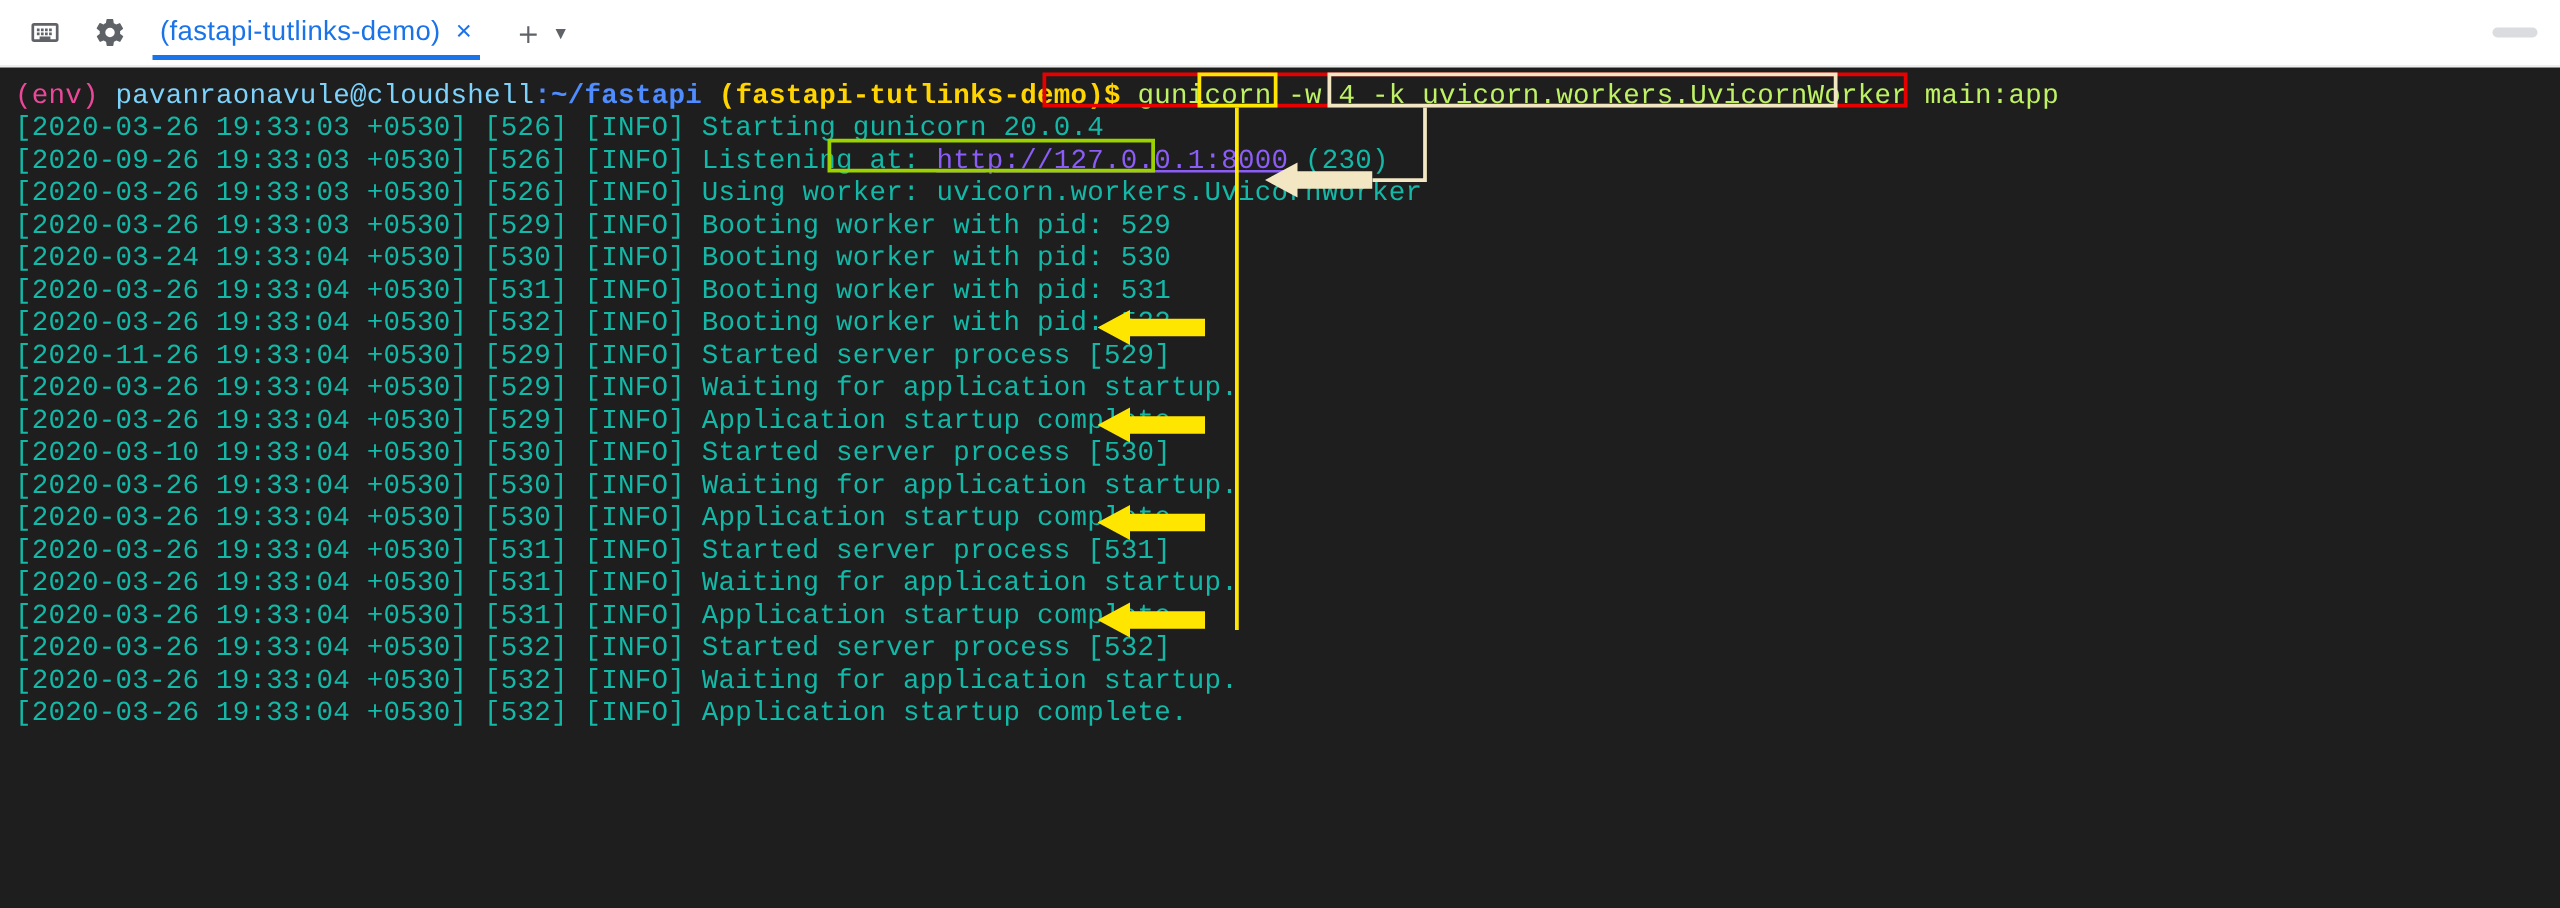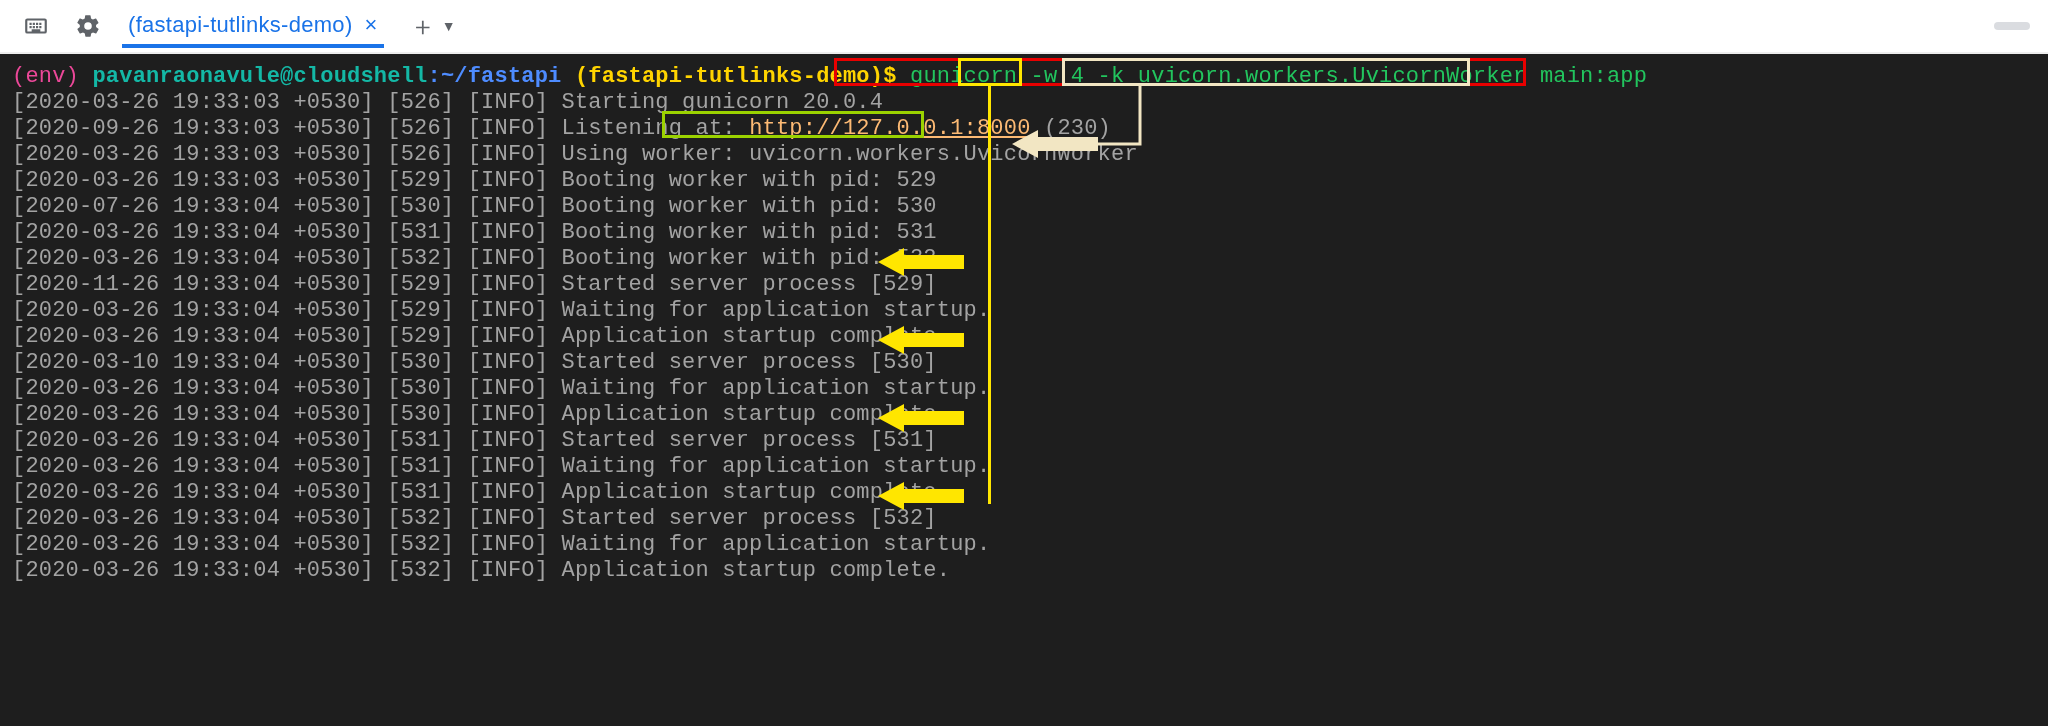--- a/index.html
+++ b/index.html
@@ -19,27 +19,27 @@
   .caret { font-size:14px; color:#5f6368; }
   .drag-handle { margin-left:auto; width:36px; height:8px; background:#dadce0; border-radius:4px; }
 
   .terminal {
     position:relative; background:#1e1e1e; color:#eaeaea;
     font-family:"Courier New",monospace; font-size:22px; line-height:26px;
     padding:10px 12px 20px; width:100%; height:672px; white-space:pre;
     letter-spacing:0.2px;
   }
   .prompt-env   { color:#ec4899; }
-  .prompt-user  { color:#14b8a6; font-weight:bold; }
+  .prompt-user  { color:#7dd3fc; font-weight:normal; }
   .prompt-path  { color:#4e8cff; font-weight:bold; }
   .prompt-proj  { color:#ffd400; font-weight:bold; }
   .prompt-doll  { color:#ffd400; font-weight:bold; }
-  .cmd          { color:#22c55e; }
-  .url          { text-decoration:underline; color:#fdba74; }
-  .logline      { color:#a3a3a3; }
+  .cmd          { color:#bef264; }
+  .url          { text-decoration:underline; color:#8b5cf6; }
+  .logline      { color:#14b8a6; }
 
   
   .annot { position:absolute; pointer-events:none; }
   .box-red    { border:3px solid #e80000; }
   .box-yellow { border:3px solid #ffe600; }
   .box-cream  { border:3px solid #f2e6c3; }
   .box-green  { border:3px solid #9bd200; }
 
   .yline { position:absolute; background:#ffe600; width:3px; pointer-events:none; }
 
@@ -74,21 +74,21 @@
     <span class="caret">▼</span>
   </div>
   <div class="drag-handle"></div>
 </div>
 
 <div class="terminal" id="term"><span class="prompt-env">(env)</span> <span class="prompt-user">pavanraonavule@cloudshell</span><span class="prompt-path">:</span><span class="prompt-path">~/fastapi</span> <span class="prompt-proj">(fastapi-tutlinks-demo)</span><span class="prompt-doll">$</span> <span class="cmd">gunicorn -w 4 -k uvicorn.workers.UvicornWorker main:app</span>
 <span class="logline">[2020-03-26 19:33:03 +0530] [526] [INFO] Starting gunicorn 20.0.4</span>
 <span class="logline">[2020-09-26 19:33:03 +0530] [526] [INFO] Listening at: </span><span class="url">http://127.0.0.1:8000</span><span class="logline"> (230)</span>
 <span class="logline">[2020-03-26 19:33:03 +0530] [526] [INFO] Using worker: uvicorn.workers.UvicornWorker</span>
 <span class="logline">[2020-03-26 19:33:03 +0530] [529] [INFO] Booting worker with pid: 529</span>
-<span class="logline">[2020-07-26 19:33:04 +0530] [530] [INFO] Booting worker with pid: 530</span>
+<span class="logline">[2020-03-24 19:33:04 +0530] [530] [INFO] Booting worker with pid: 530</span>
 <span class="logline">[2020-03-26 19:33:04 +0530] [531] [INFO] Booting worker with pid: 531</span>
 <span class="logline">[2020-03-26 19:33:04 +0530] [532] [INFO] Booting worker with pid: 532</span>
 <span class="logline">[2020-11-26 19:33:04 +0530] [529] [INFO] Started server process [529]</span>
 <span class="logline">[2020-03-26 19:33:04 +0530] [529] [INFO] Waiting for application startup.</span>
 <span class="logline">[2020-03-26 19:33:04 +0530] [529] [INFO] Application startup complete.</span>
 <span class="logline">[2020-03-10 19:33:04 +0530] [530] [INFO] Started server process [530]</span>
 <span class="logline">[2020-03-26 19:33:04 +0530] [530] [INFO] Waiting for application startup.</span>
 <span class="logline">[2020-03-26 19:33:04 +0530] [530] [INFO] Application startup complete.</span>
 <span class="logline">[2020-03-26 19:33:04 +0530] [531] [INFO] Started server process [531]</span>
 <span class="logline">[2020-03-26 19:33:04 +0530] [531] [INFO] Waiting for application startup.</span>

